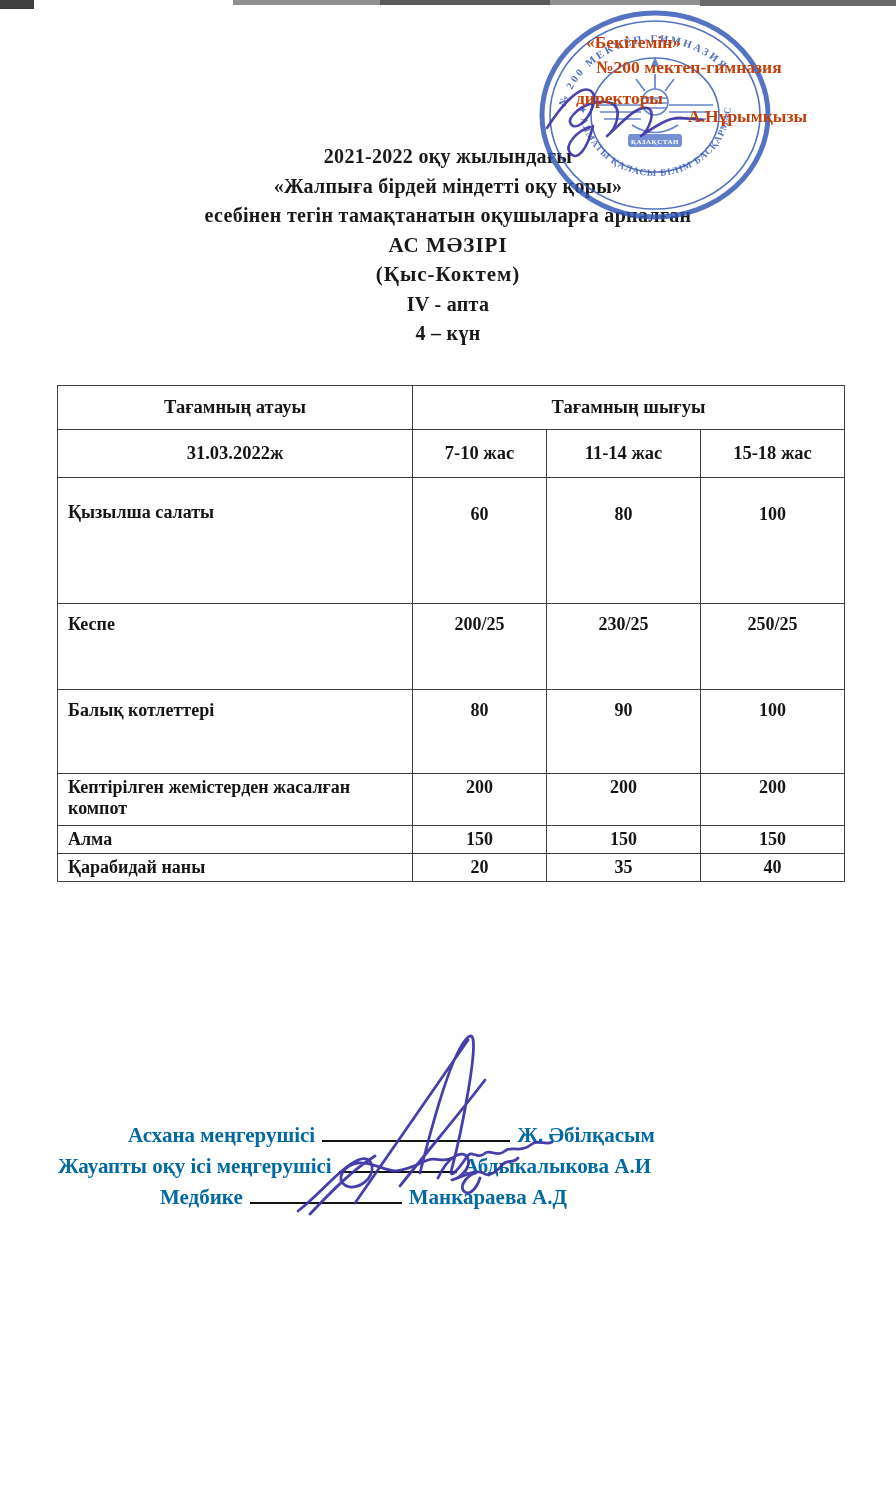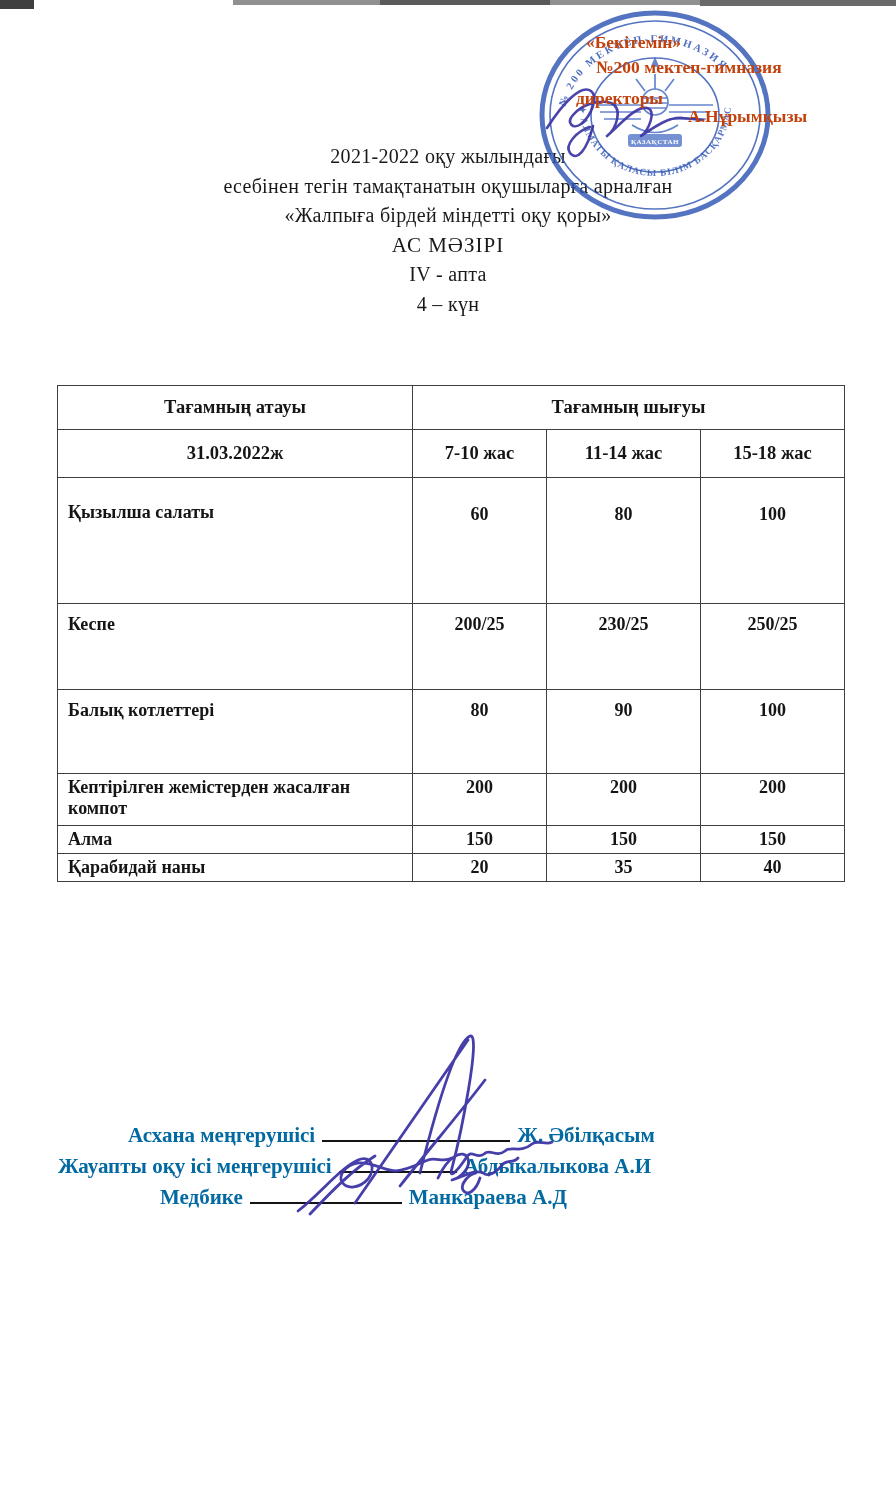--- a/index.html
+++ b/index.html
@@ -10,21 +10,21 @@
   
   .artifact{position:absolute;background:#6e6e6e;}
   .a1{left:0;top:0;width:34px;height:9px;background:#3f3f3f;}
   .a2{left:233px;top:0;width:663px;height:5px;background:#909090;}
   .a3{left:380px;top:0;width:170px;height:5px;background:#5a5a5a;}
   .a4{left:700px;top:0;width:196px;height:6px;background:#6a6a6a;}
 
   
   .header-block{
     position:absolute;left:0;top:142px;width:896px;text-align:center;
-    font-weight:normal;font-size:20px;line-height:29.5px;color:#191919;
+    font-weight:bold;font-size:20px;line-height:29.5px;color:#191919;
     letter-spacing:.3px;
   }
   .header-block .big{font-size:21px;letter-spacing:1px;}
 
   
   .stamp-svg{position:absolute;left:533px;top:8px;width:245px;height:218px;z-index:3;}
   .stamp-text{position:absolute;z-index:4;font-weight:bold;color:#c2410c;font-size:17.5px;white-space:nowrap;}
   .st1{left:586px;top:32px;}
   .st2{left:596px;top:57px;}
   .st3{left:576px;top:88px;}
@@ -59,23 +59,24 @@
 </head>
 <body>
 
 <div class="artifact a1"></div>
 <div class="artifact a2"></div>
 <div class="artifact a3"></div>
 <div class="artifact a4"></div>
 
 <div class="header-block">
   <div>2021-2022 оқу жылындағы</div>
+  <div>«Жалпыға бірдей міндетті оқу қоры»</div>
   <div>есебінен тегін тамақтанатын оқушыларға арналған</div>
-  <div>«Жалпыға бірдей міндетті оқу қоры»</div>
   <div class="big">АС МӘЗІРІ</div>
+  <div class="big">(Қыс-Коктем)</div>
   <div>IV - апта</div>
   <div>4 – күн</div>
 </div>
 
 <svg class="stamp-svg" viewBox="0 0 245 218">
   <g stroke="#2f55b4" fill="none" opacity="0.82">
     <ellipse cx="122" cy="107" rx="113" ry="102" stroke-width="5"></ellipse>
     <ellipse cx="122" cy="107" rx="105" ry="94" stroke-width="1.6"></ellipse>
     <ellipse cx="122" cy="107" rx="64" ry="57" stroke-width="1.6"></ellipse>
   </g>

